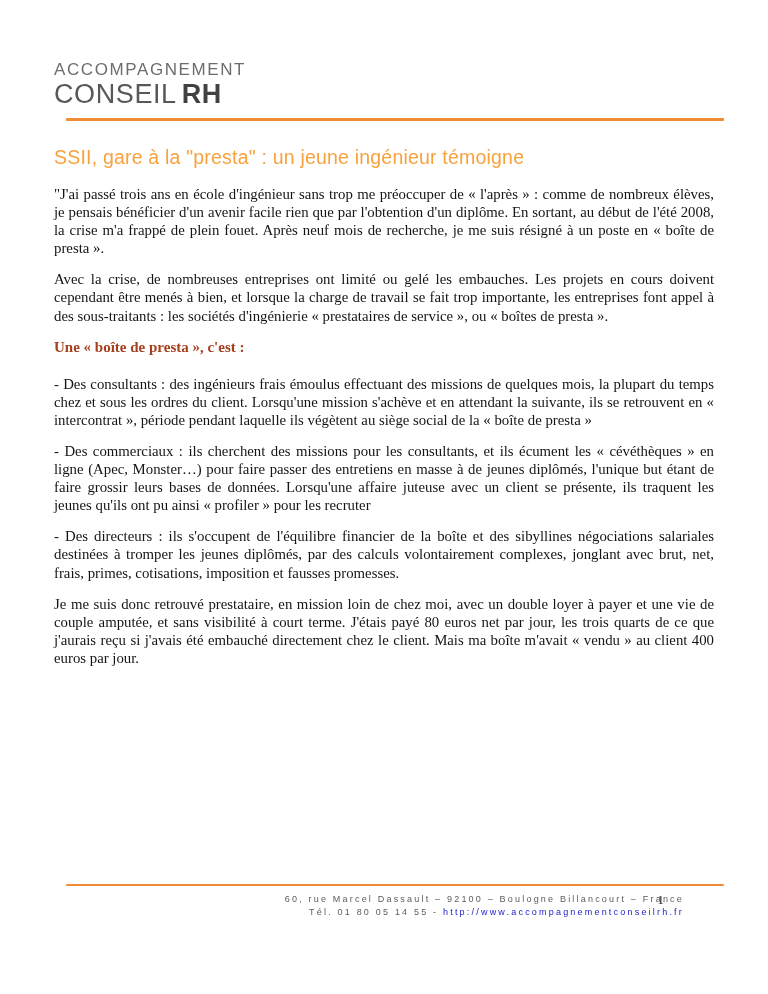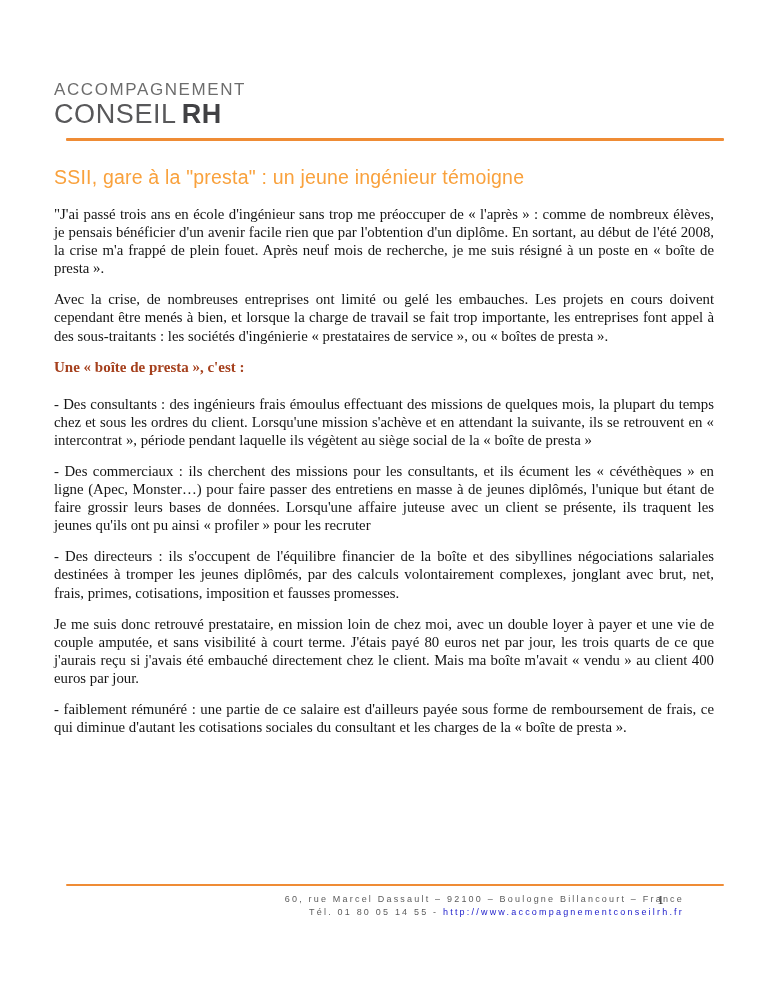--- a/index.html
+++ b/index.html
@@ -7,21 +7,21 @@
     position: relative;
     width: 768px;
     height: 994px;
     background: #ffffff;
     overflow: hidden;
     box-sizing: border-box;
     padding: 0 44px 0 54px;
     font-family: "Liberation Serif", serif;
   }
   
-  .masthead { padding-top: 80px; }
+  .masthead { padding-top: 60px; }
   .logo-line1 {
     font-family: "Liberation Sans", sans-serif;
     font-size: 17px; line-height: 20px;
     letter-spacing: 1.6px;
     color: #6d6d6d;
   }
   .logo-line2 {
     font-family: "Liberation Sans", sans-serif;
     font-size: 27px; line-height: 29px;
     letter-spacing: 0.6px;
@@ -102,21 +102,20 @@
   <main class="article">
     <h1 class="title">SSII, gare à la "presta" : un jeune ingénieur témoigne</h1>
     <div class="body-copy">
       <p class="para">"J'ai passé trois ans en école d'ingénieur sans trop me préoccuper de « l'après » : comme de nombreux élèves, je pensais bénéficier d'un avenir facile rien que par l'obtention d'un diplôme. En sortant, au début de l'été 2008, la crise m'a frappé de plein fouet. Après neuf mois de recherche, je me suis résigné à un poste en « boîte de presta ».</p>
       <p class="para">Avec la crise, de nombreuses entreprises ont limité ou gelé les embauches. Les projets en cours doivent cependant être menés à bien, et lorsque la charge de travail se fait trop importante, les entreprises font appel à des sous-traitants : les sociétés d'ingénierie « prestataires de service », ou « boîtes de presta ».</p>
       <h2 class="subhead">Une « boîte de presta », c'est :</h2>
       <p class="para">- Des consultants : des ingénieurs frais émoulus effectuant des missions de quelques mois, la plupart du temps chez et sous les ordres du client. Lorsqu'une mission s'achève et en attendant la suivante, ils se retrouvent en « intercontrat », période pendant laquelle ils végètent au siège social de la « boîte de presta »</p>
       <p class="para">- Des commerciaux : ils cherchent des missions pour les consultants, et ils écument les « cévéthèques » en ligne (Apec, Monster…) pour faire passer des entretiens en masse à de jeunes diplômés, l'unique but étant de faire grossir leurs bases de données. Lorsqu'une affaire juteuse avec un client se présente, ils traquent les jeunes qu'ils ont pu ainsi « profiler » pour les recruter</p>
       <p class="para">- Des directeurs : ils s'occupent de l'équilibre financier de la boîte et des sibyllines négociations salariales destinées à tromper les jeunes diplômés, par des calculs volontairement complexes, jonglant avec brut, net, frais, primes, cotisations, imposition et fausses promesses.</p>
       <p class="para">Je me suis donc retrouvé prestataire, en mission loin de chez moi, avec un double loyer à payer et une vie de couple amputée, et sans visibilité à court terme. J'étais payé 80 euros net par jour, les trois quarts de ce que j'aurais reçu si j'avais été embauché directement chez le client. Mais ma boîte m'avait « vendu » au client 400 euros par jour.</p>
-      <p class="para">- faiblement rémunéré : une partie de ce salaire est d'ailleurs payée sous forme de remboursement de frais, ce qui diminue d'autant les cotisations sociales du consultant et les charges de la « boîte de presta ».</p>
     </div>
   </main>
 
   <footer class="page-footer">
     <div class="rule rule-bottom"></div>
     <div class="footer-lines">
       <div>60, rue Marcel Dassault – 92100 – Boulogne Billancourt – France</div>
       <div>
         <span>Tél. 01 80 05 14 55 - </span><a class="footer-link">http://www.accompagnementconseilrh.fr</a>
       </div>

